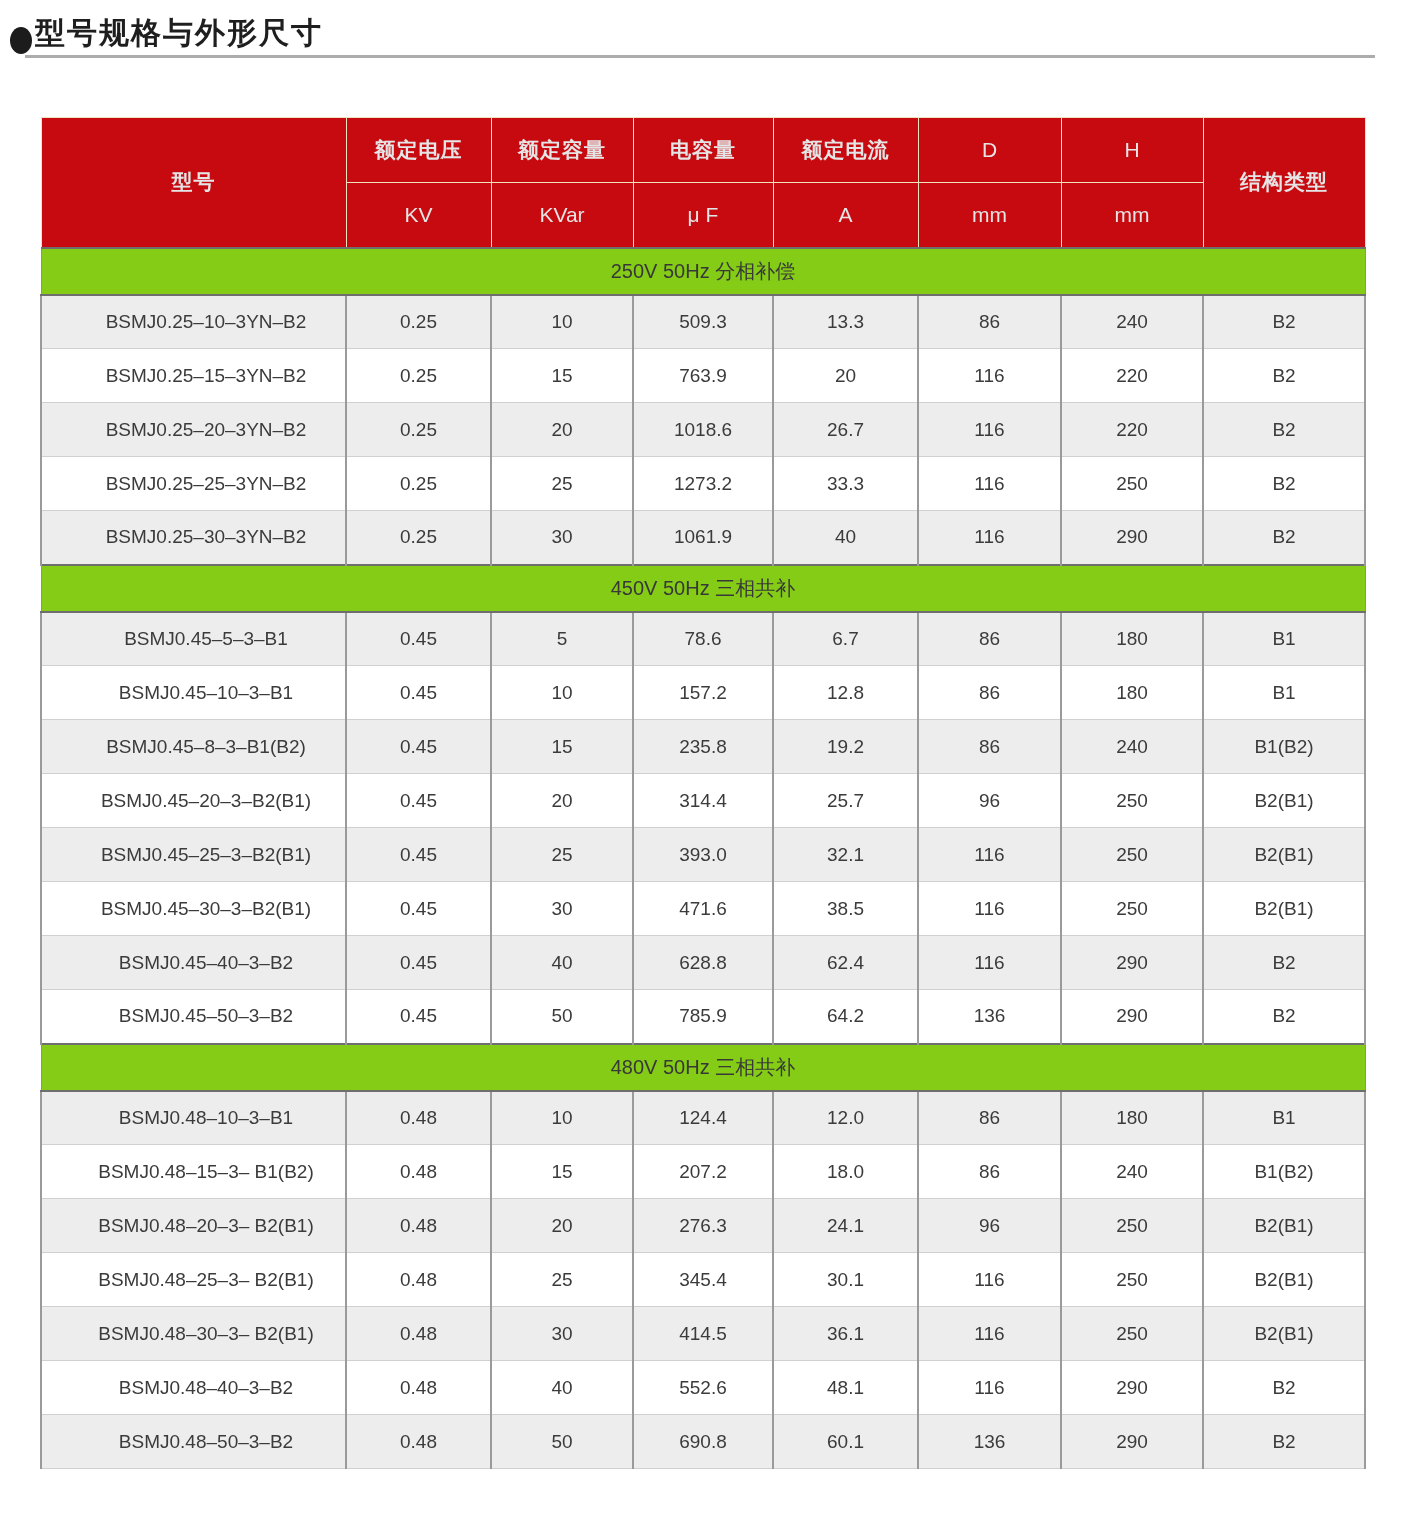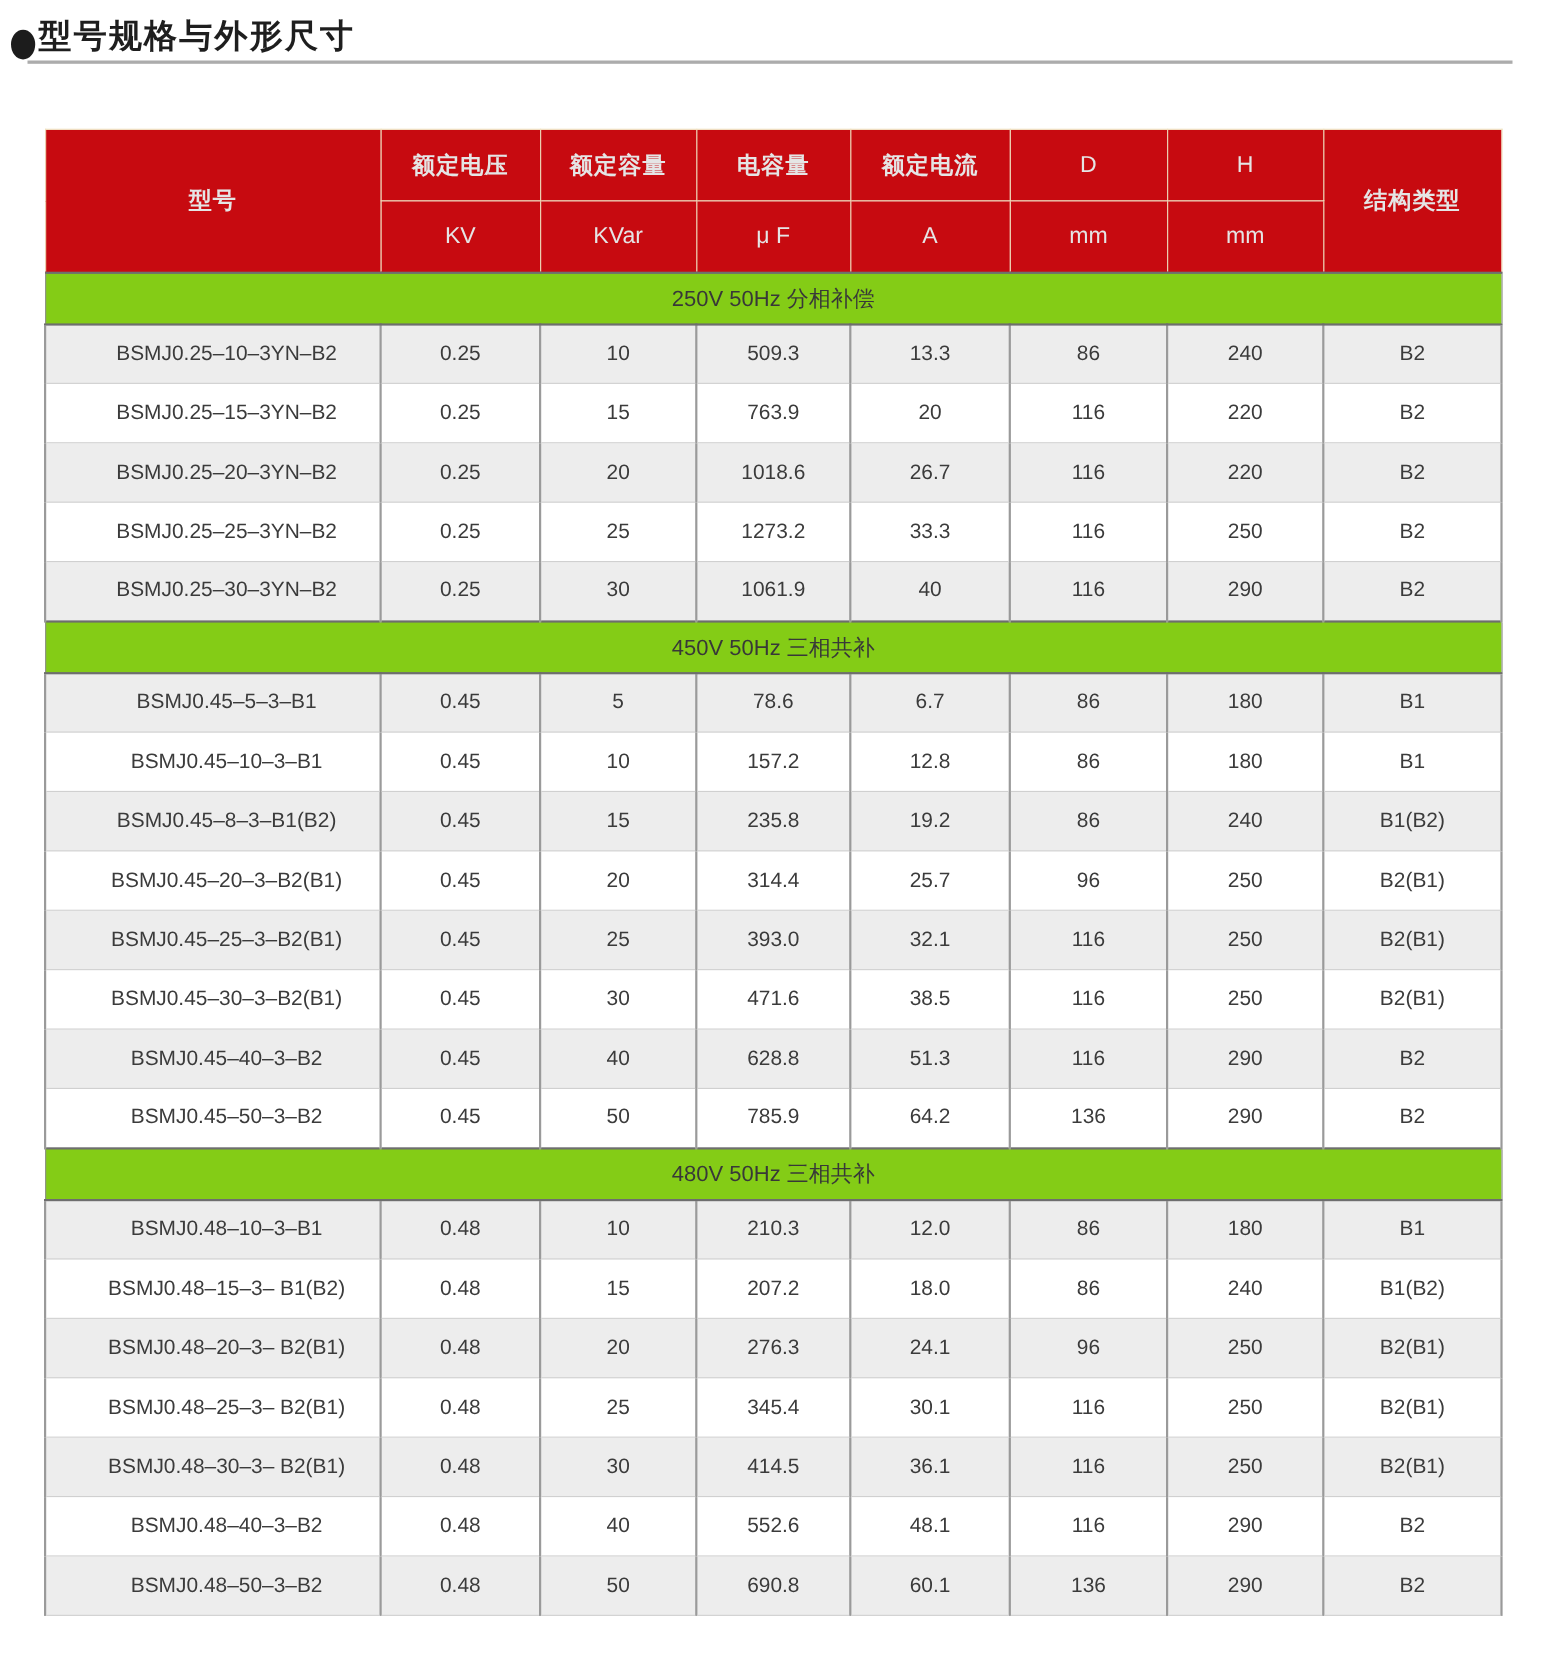--- a/index.html
+++ b/index.html
@@ -230,21 +230,21 @@
           <td>38.5</td>
           <td>116</td>
           <td>250</td>
           <td>B2(B1)</td>
         </tr>
         <tr class="striped">
           <td class="model">BSMJ0.45–40–3–B2</td>
           <td>0.45</td>
           <td>40</td>
           <td>628.8</td>
-          <td>51.3</td>
+          <td>62.4</td>
           <td>116</td>
           <td>290</td>
           <td>B2</td>
         </tr>
         <tr class="">
           <td class="model">BSMJ0.45–50–3–B2</td>
           <td>0.45</td>
           <td>50</td>
           <td>785.9</td>
           <td>64.2</td>
@@ -252,21 +252,21 @@
           <td>290</td>
           <td>B2</td>
         </tr>
         <tr class="section-row">
           <td colspan="8">480V 50Hz 三相共补</td>
         </tr>
         <tr class="striped">
           <td class="model">BSMJ0.48–10–3–B1</td>
           <td>0.48</td>
           <td>10</td>
-          <td>210.3</td>
+          <td>124.4</td>
           <td>12.0</td>
           <td>86</td>
           <td>180</td>
           <td>B1</td>
         </tr>
         <tr class="">
           <td class="model">BSMJ0.48–15–3– B1(B2)</td>
           <td>0.48</td>
           <td>15</td>
           <td>207.2</td>

